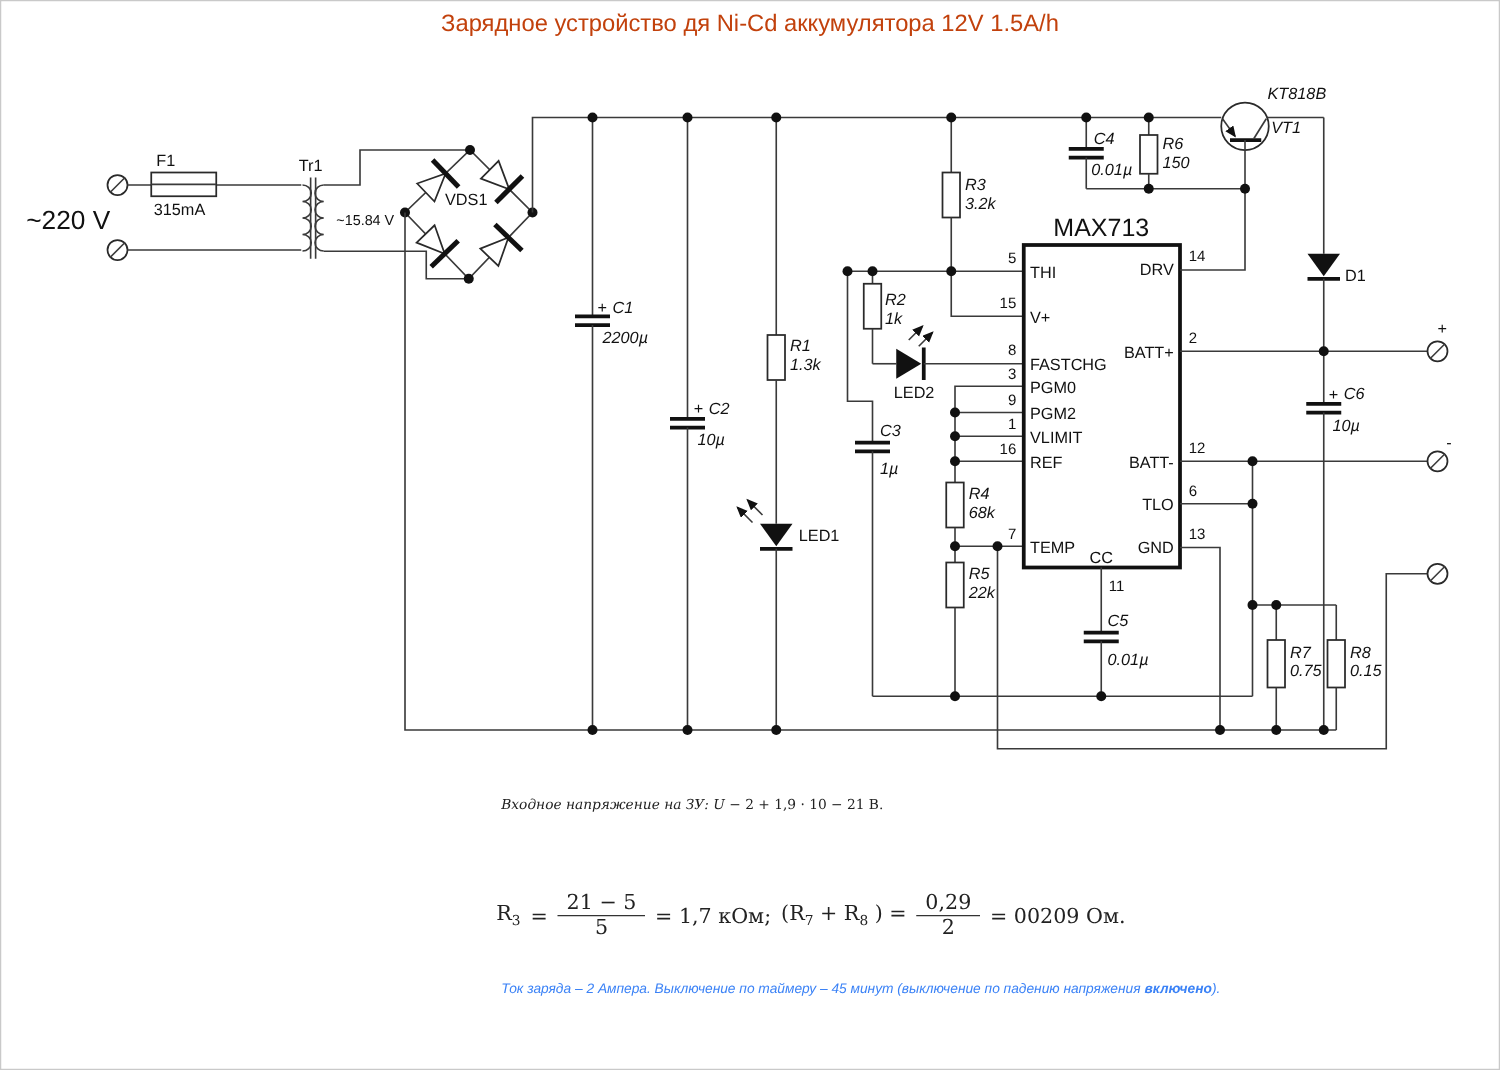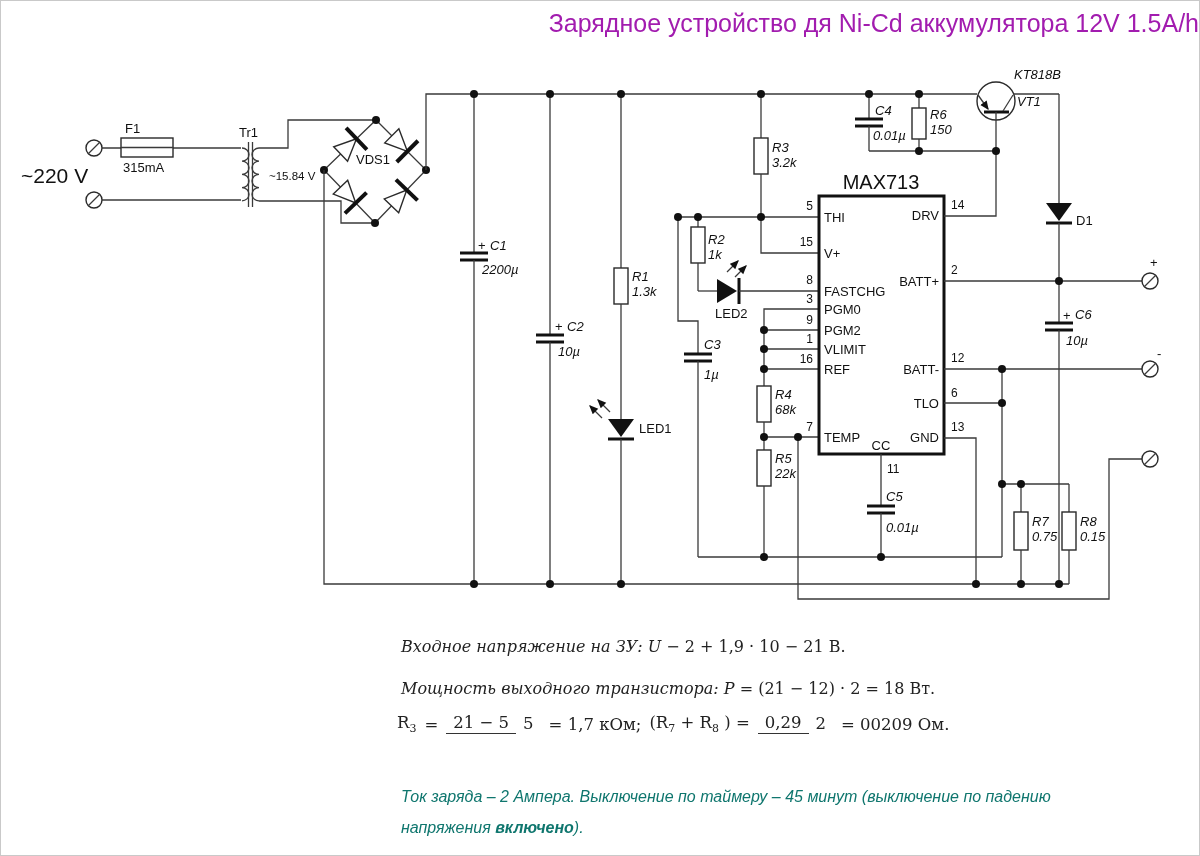--- a/index.html
+++ b/index.html
@@ -1,45 +1,45 @@
 <!DOCTYPE html>
 <html><head>
 <meta charset="utf-8">
 <style>
   html,body{margin:0;padding:0;background:#fff;}
   #page{position:relative;width:1198px;height:854px;background:#fff;border:1px solid #c9c9c9;
         font-family:"Liberation Sans",sans-serif;color:#111;overflow:hidden;}
-  #title{position:absolute;left:0;top:8px;width:100%;text-align:right;
-         font-size:25px;letter-spacing:0;color:#a21caf;}
+  #title{position:absolute;left:0;top:8px;width:100%;text-align:center;
+         font-size:19px;letter-spacing:0;color:#c2410c;}
   svg{position:absolute;left:0;top:0;}
   svg text{font-family:"Liberation Sans",sans-serif;font-size:13px;fill:#111;}
   svg text.it{font-style:italic;}
   svg text.pin{font-size:13px;}
   svg text.num{font-size:12px;}
   svg text.big{font-size:20px;}
   svg text.huge{font-size:21px;}
   .wire{stroke:#3a3a3a;stroke-width:1.3;fill:none;}
   .comp{stroke:#2a2a2a;stroke-width:1.4;fill:#fff;}
   .bar{stroke:#111;stroke-width:3;}
   .bbar{stroke:#111;stroke-width:4;}
   .dot{fill:#111;}
   .blk{fill:#111;stroke:none;}
   
   .note{position:absolute;font-family:"DejaVu Serif","Liberation Serif",serif;
-        font-size:16px;color:#222;}
+        font-size:11px;color:#222;}
   .note .lab{font-style:italic;}
   .note .var{font-style:italic;}
   .fline{display:flex;align-items:center;gap:8px;font-family:"DejaVu Serif","Liberation Serif",serif;
          font-size:16.5px;color:#222;}
-  .frac{display:inline-flex;flex-direction:row;align-items:center;line-height:1.15;}
+  .frac{display:inline-flex;flex-direction:column;align-items:center;line-height:1.15;}
   .frac .fnum{border-bottom:1.4px solid #333;padding:0 7px;}
   .frac .fden{padding:0 7px;}
   sub{font-size:11px;}
-  #note4{font-family:"Liberation Sans",sans-serif;font-style:italic;font-size:16px;
-         width:672px;line-height:1.95;color:#0f766e;}
+  #note4{font-family:"Liberation Sans",sans-serif;font-style:italic;font-size:11px;
+         width:672px;line-height:1.95;color:#3b82f6;}
   #note4 b{font-weight:bold;}
 </style>
 </head>
 <body>
 
 <div id="page">
 
   <div id="title">Зарядное устройство дя Ni-Cd аккумулятора 12V 1.5A/h</div>
 
   <svg width="1198" height="625" viewBox="0 0 1198 625">
@@ -359,25 +359,20 @@
         <circle class="dot" cx="1058" cy="583" r="4"></circle>
     </g>
   </svg>
 
   <div class="note" style="left:400px;top:636px;">
     <span class="lab">Входное напряжение на ЗУ:</span>
     <span class="var">U</span>
     <span>− 2 + 1,9 · 10 − 21 В.</span>
   </div>
 
-  <div class="note" style="left:400px;top:678px;">
-    <span class="lab">Мощность выходного транзистора:</span>
-    <span class="var">P</span>
-    <span>= (21 − 12) · 2 = 18 Вт.</span>
-  </div>
 
   <div class="fline" style="position:absolute;left:396px;top:712px;">
     <span><span class="var">R</span><sub>3</sub></span>
     <span>=</span>
     <span class="frac">
       <span class="fnum">21 − 5</span>
       <span class="fden">5</span>
     </span>
     <span>= 1,7 кОм;</span>
     <span><span>(R</span><sub>7</sub>

